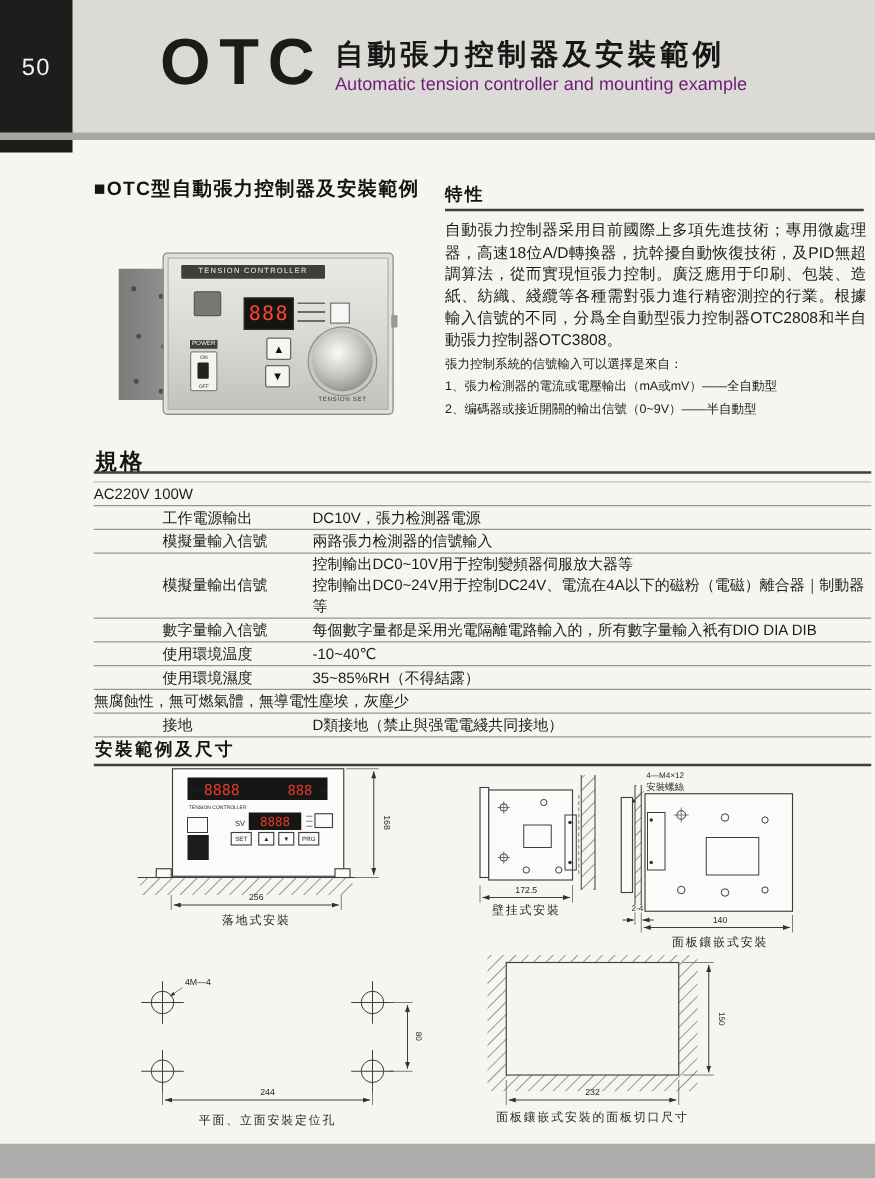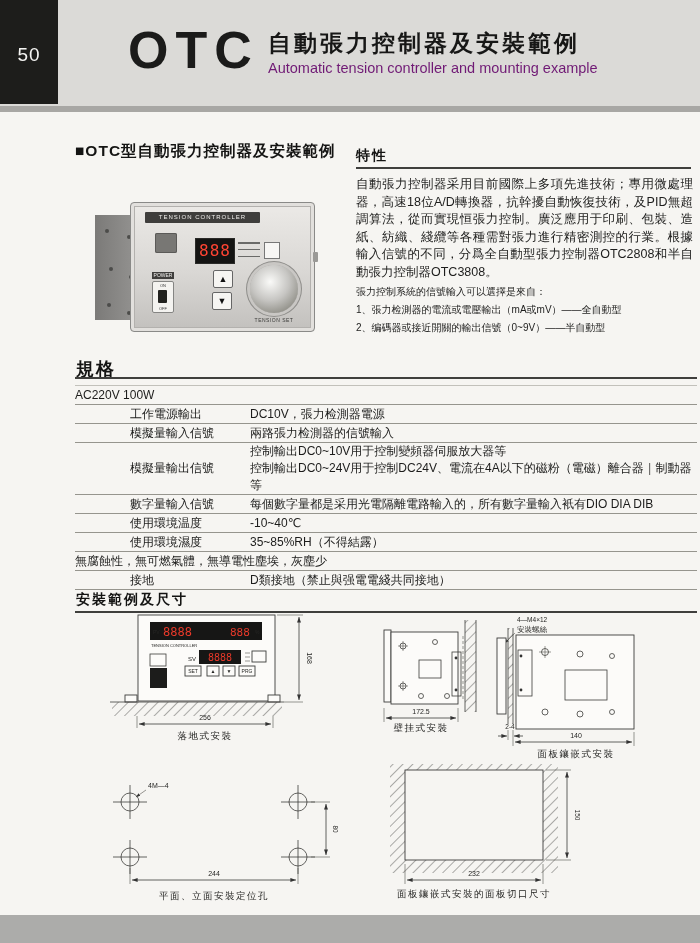--- a/index.html
+++ b/index.html
@@ -1,21 +1,21 @@
 <!DOCTYPE html>
 <html><head>
 <meta charset="utf-8">
 <style>
   html,body{margin:0;padding:0;}
   body{width:700px;height:943px;background:#f6f5f2;font-family:"Liberation Sans","DejaVu Sans",sans-serif;}
   .page{position:relative;width:700px;height:943px;background:#f6f5f2;overflow:hidden;}
 
   
   .header{position:absolute;left:0;top:0;width:700px;height:106px;background:#dbdad7;}
-  .pagenum-box{position:absolute;left:0;top:0;width:58px;height:104px;background:#1d1d1b;}
+  .pagenum-box{position:absolute;left:0;top:0;width:58px;height:122px;background:#1d1d1b;}
   .pagenum{position:absolute;left:0;top:44px;width:58px;text-align:center;color:#f4f4f2;font-size:19px;letter-spacing:1px;}
   .brand{position:absolute;left:128px;top:20px;font-size:52px;font-weight:bold;letter-spacing:7px;color:#1b1b1a;}
   .title-zh{position:absolute;left:268px;top:28px;font-size:23px;font-weight:bold;letter-spacing:3px;color:#171716;}
   .title-en{position:absolute;left:268px;top:60px;font-size:14.5px;color:#701a75;}
   .header-divider{position:absolute;left:0;top:106px;width:700px;height:6px;background:#a8a7a4;}
   .footer-bar{position:absolute;left:0;top:915px;width:700px;height:28px;background:#acacaa;}
 
   
   .sec-heading{position:absolute;font-weight:bold;color:#141413;white-space:nowrap;}
   .h-product{left:75px;top:141px;font-size:15.5px;letter-spacing:1px;}

